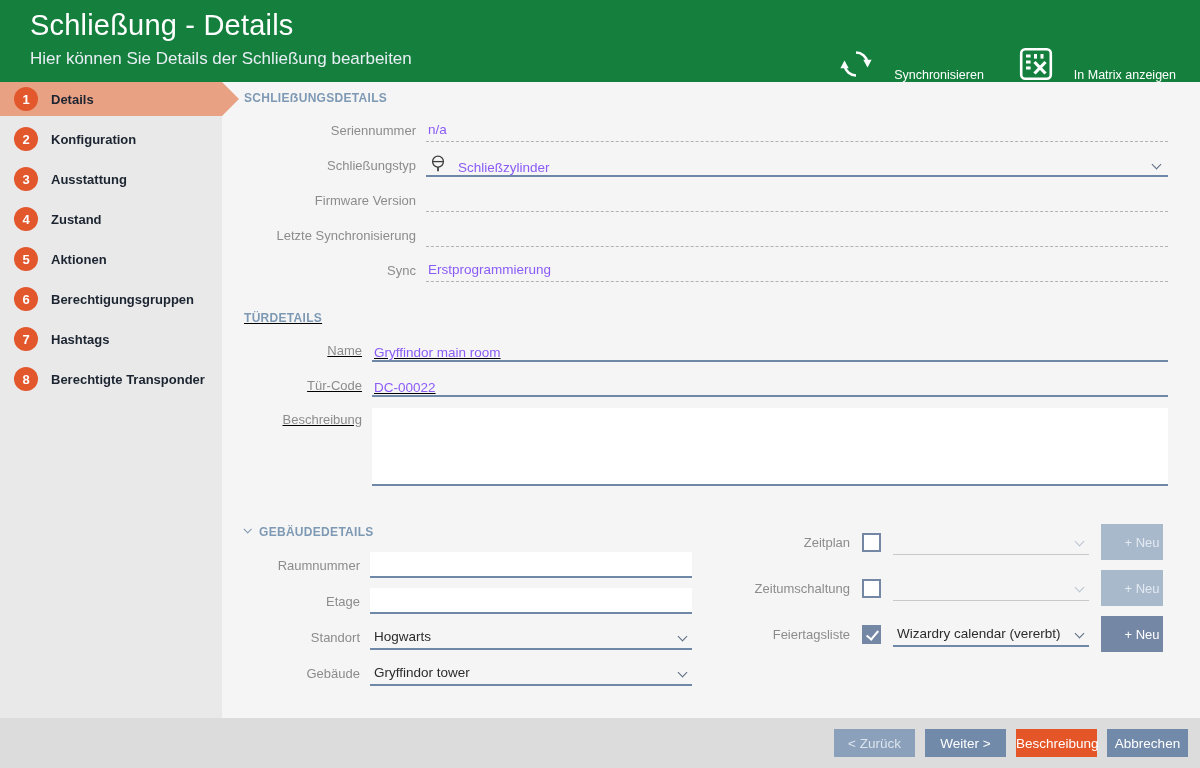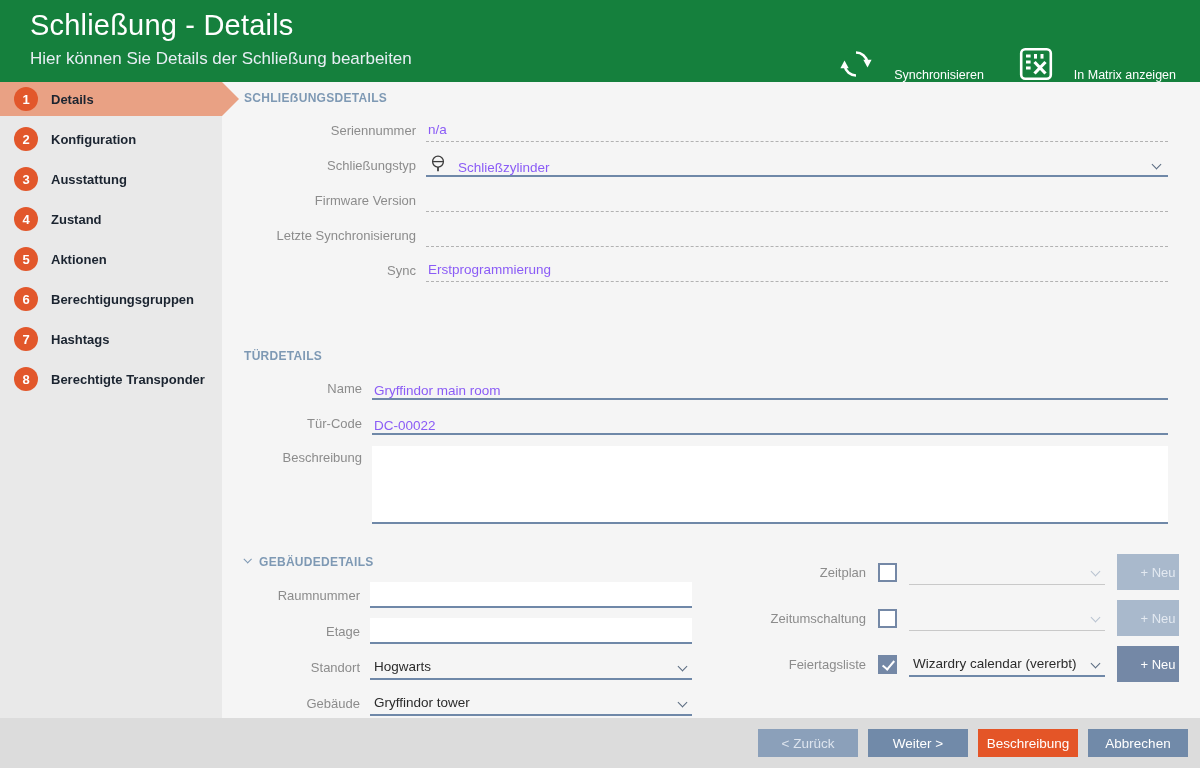--- a/index.html
+++ b/index.html
@@ -46,28 +46,28 @@
   .flabel { text-align:right; font-size:13px; color:#8c8c8c; white-space:nowrap; }
   .fvalue { min-height:24px; display:flex; align-items:center; font-size:13.5px;
       color:#8b5cf6; border-bottom:1px dashed #b2b2b2; position:relative; padding:0 2px; }
   .fvalue.u-solid { border-bottom:2px solid #6f88a8;align-items:flex-end; }
   .fvalue .chev-right { position:absolute; right:8px; top:8px; }
   .chev { display:inline-block; width:7px; height:7px; border-right:1.6px solid #5a6b80;
       border-bottom:1.6px solid #5a6b80; transform:rotate(45deg); }
   .chev.light { border-color:#b9c3d1; }
   .type-icon { margin:0 12px 0 2px; display:flex; align-items:center; }
 
-  .sep { margin-top:66px; }
+  .sep { margin-top:28px;text-decoration:underline; }
   .frow.textarea-row { align-items:start; }
   .frow.textarea-row .flabel { padding-top:4px; }
   textarea.desc { width:100%; height:78px; background:#fff; border:none;
       border-bottom:2px solid #6f88a8; resize:none; font-family:inherit; font-size:13.5px; }
 
   
-  .twocol { display:flex; gap:40px; margin-top:30px; }
+  .twocol { display:flex; gap:24px; margin-top:38px; }
   .col-building { width:458px; flex:none; }
   .col-time { flex:1; }
   .gb .frow { grid-template-columns:116px 322px; margin-bottom:10px; }
   input.box { height:26px; background:#fff; border:none; border-bottom:2px solid #6f88a8;
       font-size:13.5px; font-family:inherit; color:#2b2b2b; padding:0 4px; width:100%; }
   .ddl { height:26px; border-bottom:2px solid #6f88a8; display:flex; align-items:center;
       font-size:13.5px; color:#2b2b2b; position:relative; padding:0 4px; cursor:pointer; }
   .ddl .chev-right { position:absolute; right:6px; top:9px; }
 
   .tf .frow { grid-template-columns:124px 19px 196px 62px; column-gap:12px; margin-bottom:10px; }
@@ -76,21 +76,21 @@
   .cb.checked { background:#7488a6; }
   .cb.checked::after { content:''; position:absolute; left:5px; top:1px; width:5px;
       height:10px; border-right:2.4px solid #fff; border-bottom:2.4px solid #fff;
       transform:rotate(40deg); }
   .ddl.dis { border-bottom:1px solid #c9c9c9; color:#9a9a9a; }
   .btn-neu { height:36px; width:62px; border:none; font-family:inherit; font-size:13px;
       color:#fff; background:#7488a6; cursor:pointer;padding-left:20px; }
   .btn-neu.dis { background:#a9b9cc; color:#e3e9f1; }
 
   
-  .btn { width:100px; height:28px; border:none; font-family:inherit; font-size:13.5px;
+  .btn { width:81px; height:28px; border:none; font-family:inherit; font-size:13.5px;
       color:#fff; background:#718aa9; cursor:pointer; }
   .btn.ghost { background:#8ba0ba; color:#dde4ee; }
   .btn.primary { background:#e45527; }
 </style>
 </head>
 <body>
 
 <div class="titlebar">
   <div class="titlebar-text">
     <div class="page-title">Schließung - Details</div>

